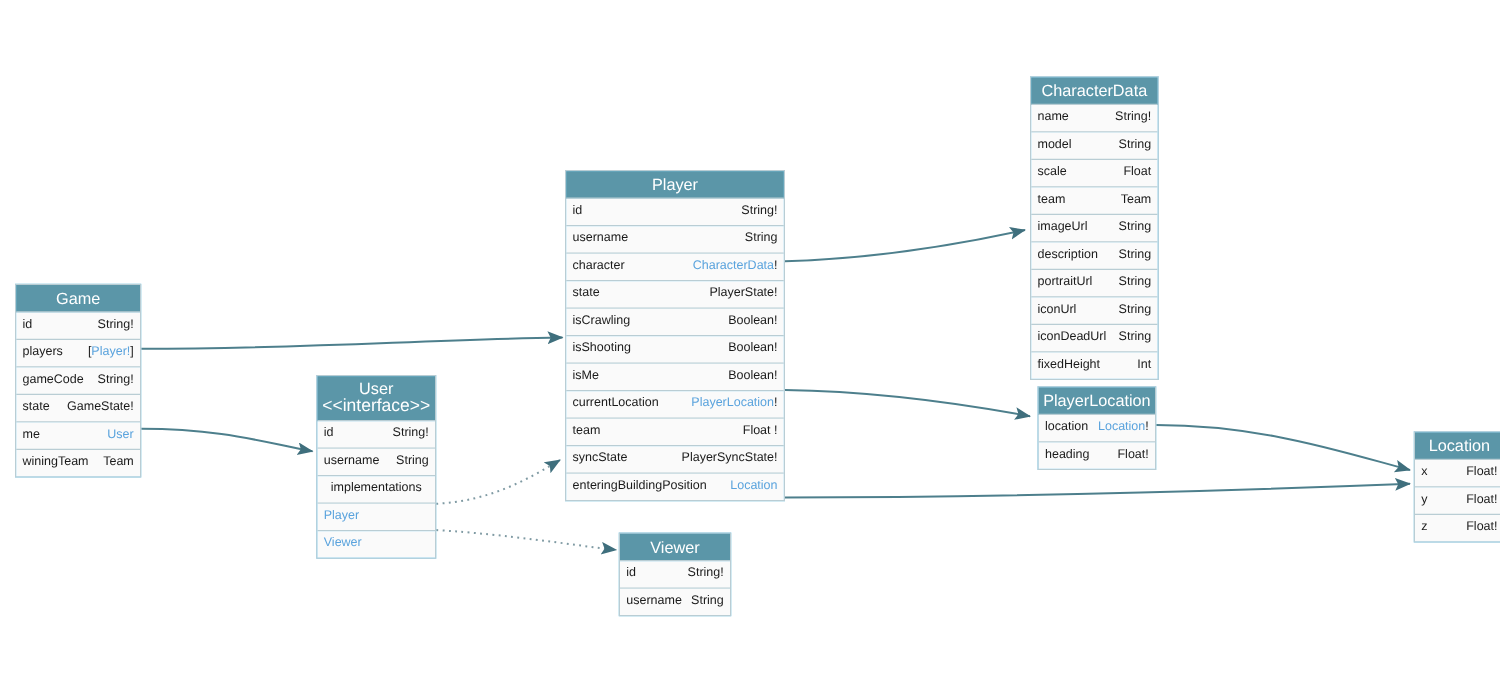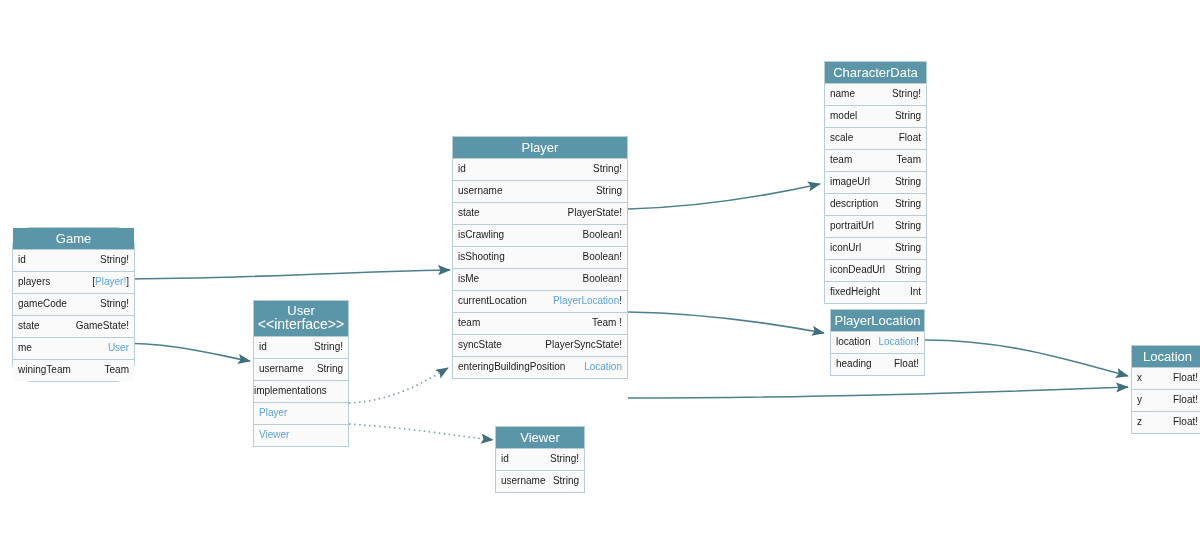--- a/index.html
+++ b/index.html
@@ -70,20 +70,21 @@
     left: 5px;
     top: 0;
   }
   .row .ftype {
     position: absolute;
     right: 5px;
     top: 0;
     text-align: right;
   }
   .row.center-row {
+    text-align: center;
   }
   .row.center-row .fname {
     position: static;
     display: block;
   }
   .row.link-row .fname {
     color: #5aa3dd;
   }
   .type-link {
     color: #5aa3dd;
@@ -117,21 +118,21 @@
 
     <path d="M628,209 C700,207 770,195 820,184" fill="none" stroke="#4d7f8c" stroke-width="1.6" marker-end="url(#arrow)"></path>
 
     <path d="M628,312 C700,313 770,323 824,333" fill="none" stroke="#4d7f8c" stroke-width="1.6" marker-end="url(#arrow)"></path>
 
     <path d="M628,398 C800,398 1000,392 1128,387" fill="none" stroke="#4d7f8c" stroke-width="1.6" marker-end="url(#arrow)"></path>
 
     <path d="M925,340 C1010,340 1075,362 1128,376" fill="none" stroke="#4d7f8c" stroke-width="1.6" marker-end="url(#arrow)"></path>
   </svg>
 
-  <div class="entity" style="left:12px; top:227px; width:123px;border-radius:20px;">
+  <div class="entity" style="left:12px; top:227px; width:101px;">
     <div class="entity-header">Game</div>
     <div class="row">
       <span class="fname">id</span>
       <span class="ftype">String!</span>
     </div>
     <div class="row">
       <span class="fname">players</span>
       <span class="ftype type-link"><span class="bracket">[</span><span>Player!</span><span class="bracket">]</span></span>
     </div>
     <div class="row">
@@ -180,20 +181,24 @@
     <div class="entity-header">Player</div>
     <div class="row">
       <span class="fname">id</span>
       <span class="ftype">String!</span>
     </div>
     <div class="row">
       <span class="fname">username</span>
       <span class="ftype">String</span>
     </div>
     <div class="row">
+      <span class="fname">character</span>
+      <span class="ftype type-link"><span>CharacterData</span><span class="bang">!</span></span>
+    </div>
+    <div class="row">
       <span class="fname">state</span>
       <span class="ftype">PlayerState!</span>
     </div>
     <div class="row">
       <span class="fname">isCrawling</span>
       <span class="ftype">Boolean!</span>
     </div>
     <div class="row">
       <span class="fname">isShooting</span>
       <span class="ftype">Boolean!</span>
@@ -201,21 +206,21 @@
     <div class="row">
       <span class="fname">isMe</span>
       <span class="ftype">Boolean!</span>
     </div>
     <div class="row">
       <span class="fname">currentLocation</span>
       <span class="ftype type-link"><span>PlayerLocation</span><span class="bang">!</span></span>
     </div>
     <div class="row">
       <span class="fname">team</span>
-      <span class="ftype">Team !</span>
+      <span class="ftype">Float !</span>
     </div>
     <div class="row">
       <span class="fname">syncState</span>
       <span class="ftype">PlayerSyncState!</span>
     </div>
     <div class="row">
       <span class="fname">enteringBuildingPosition</span>
       <span class="ftype type-link"><span>Location</span></span>
     </div>
   </div>

